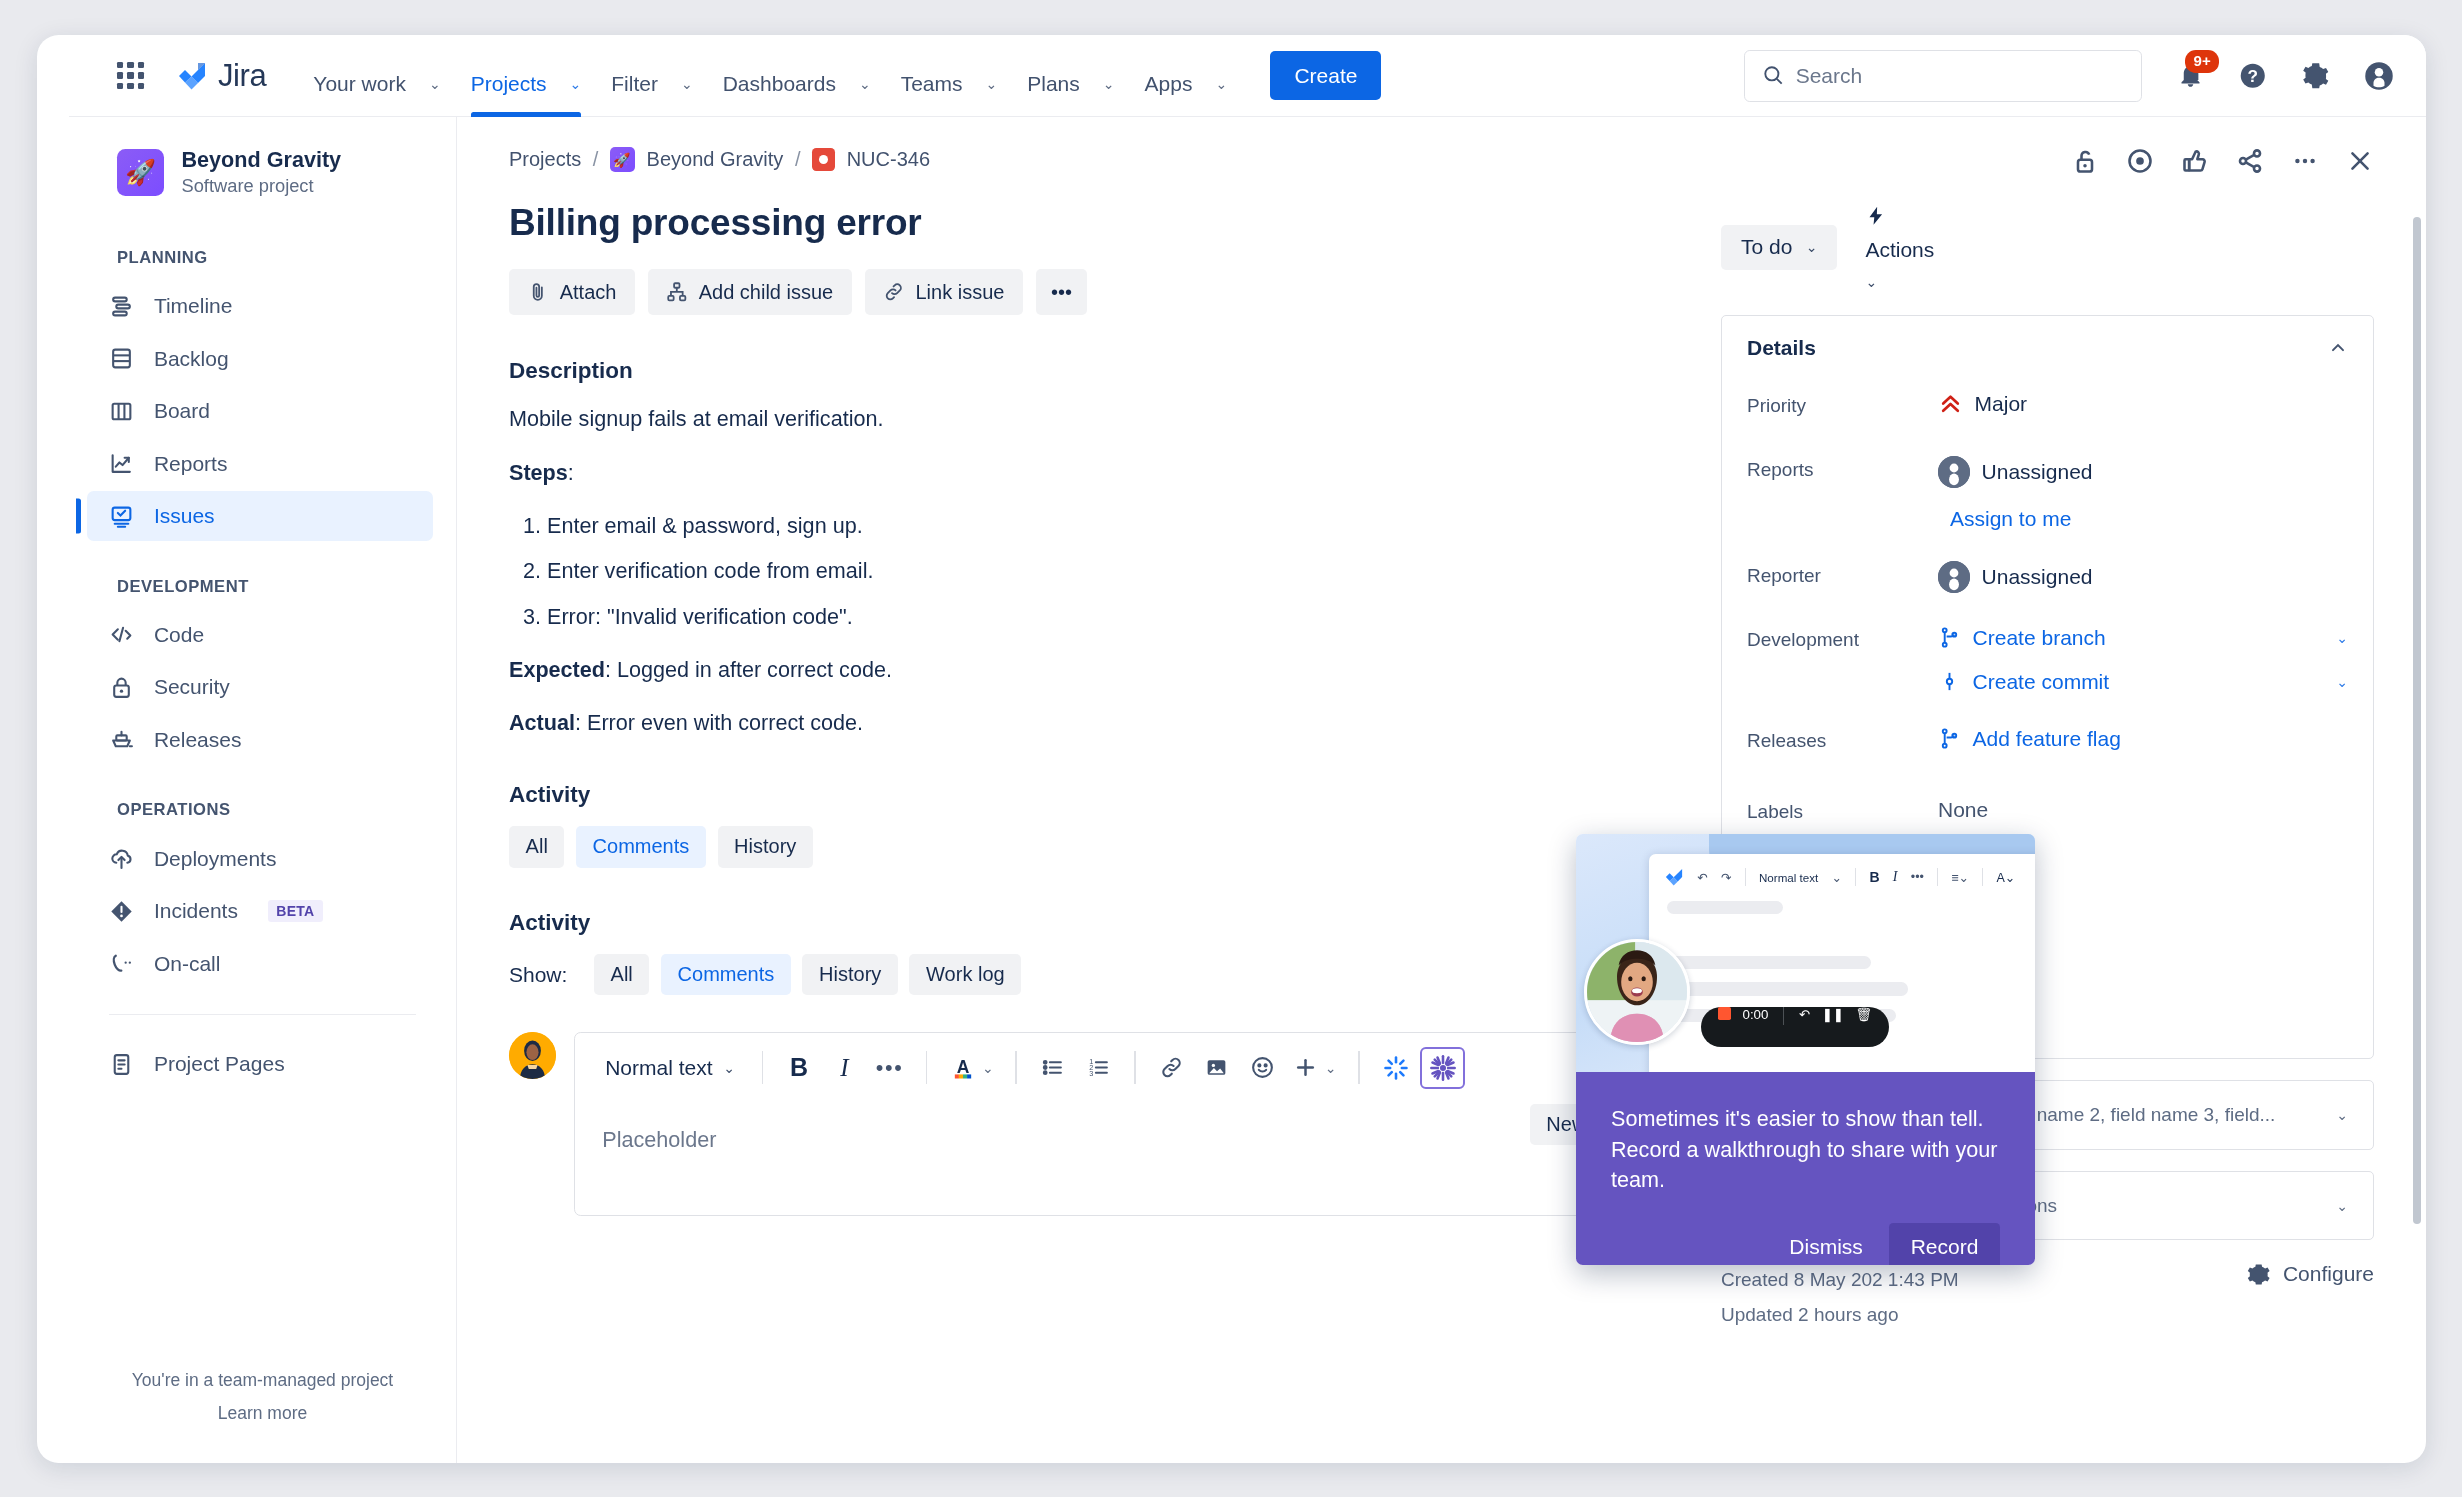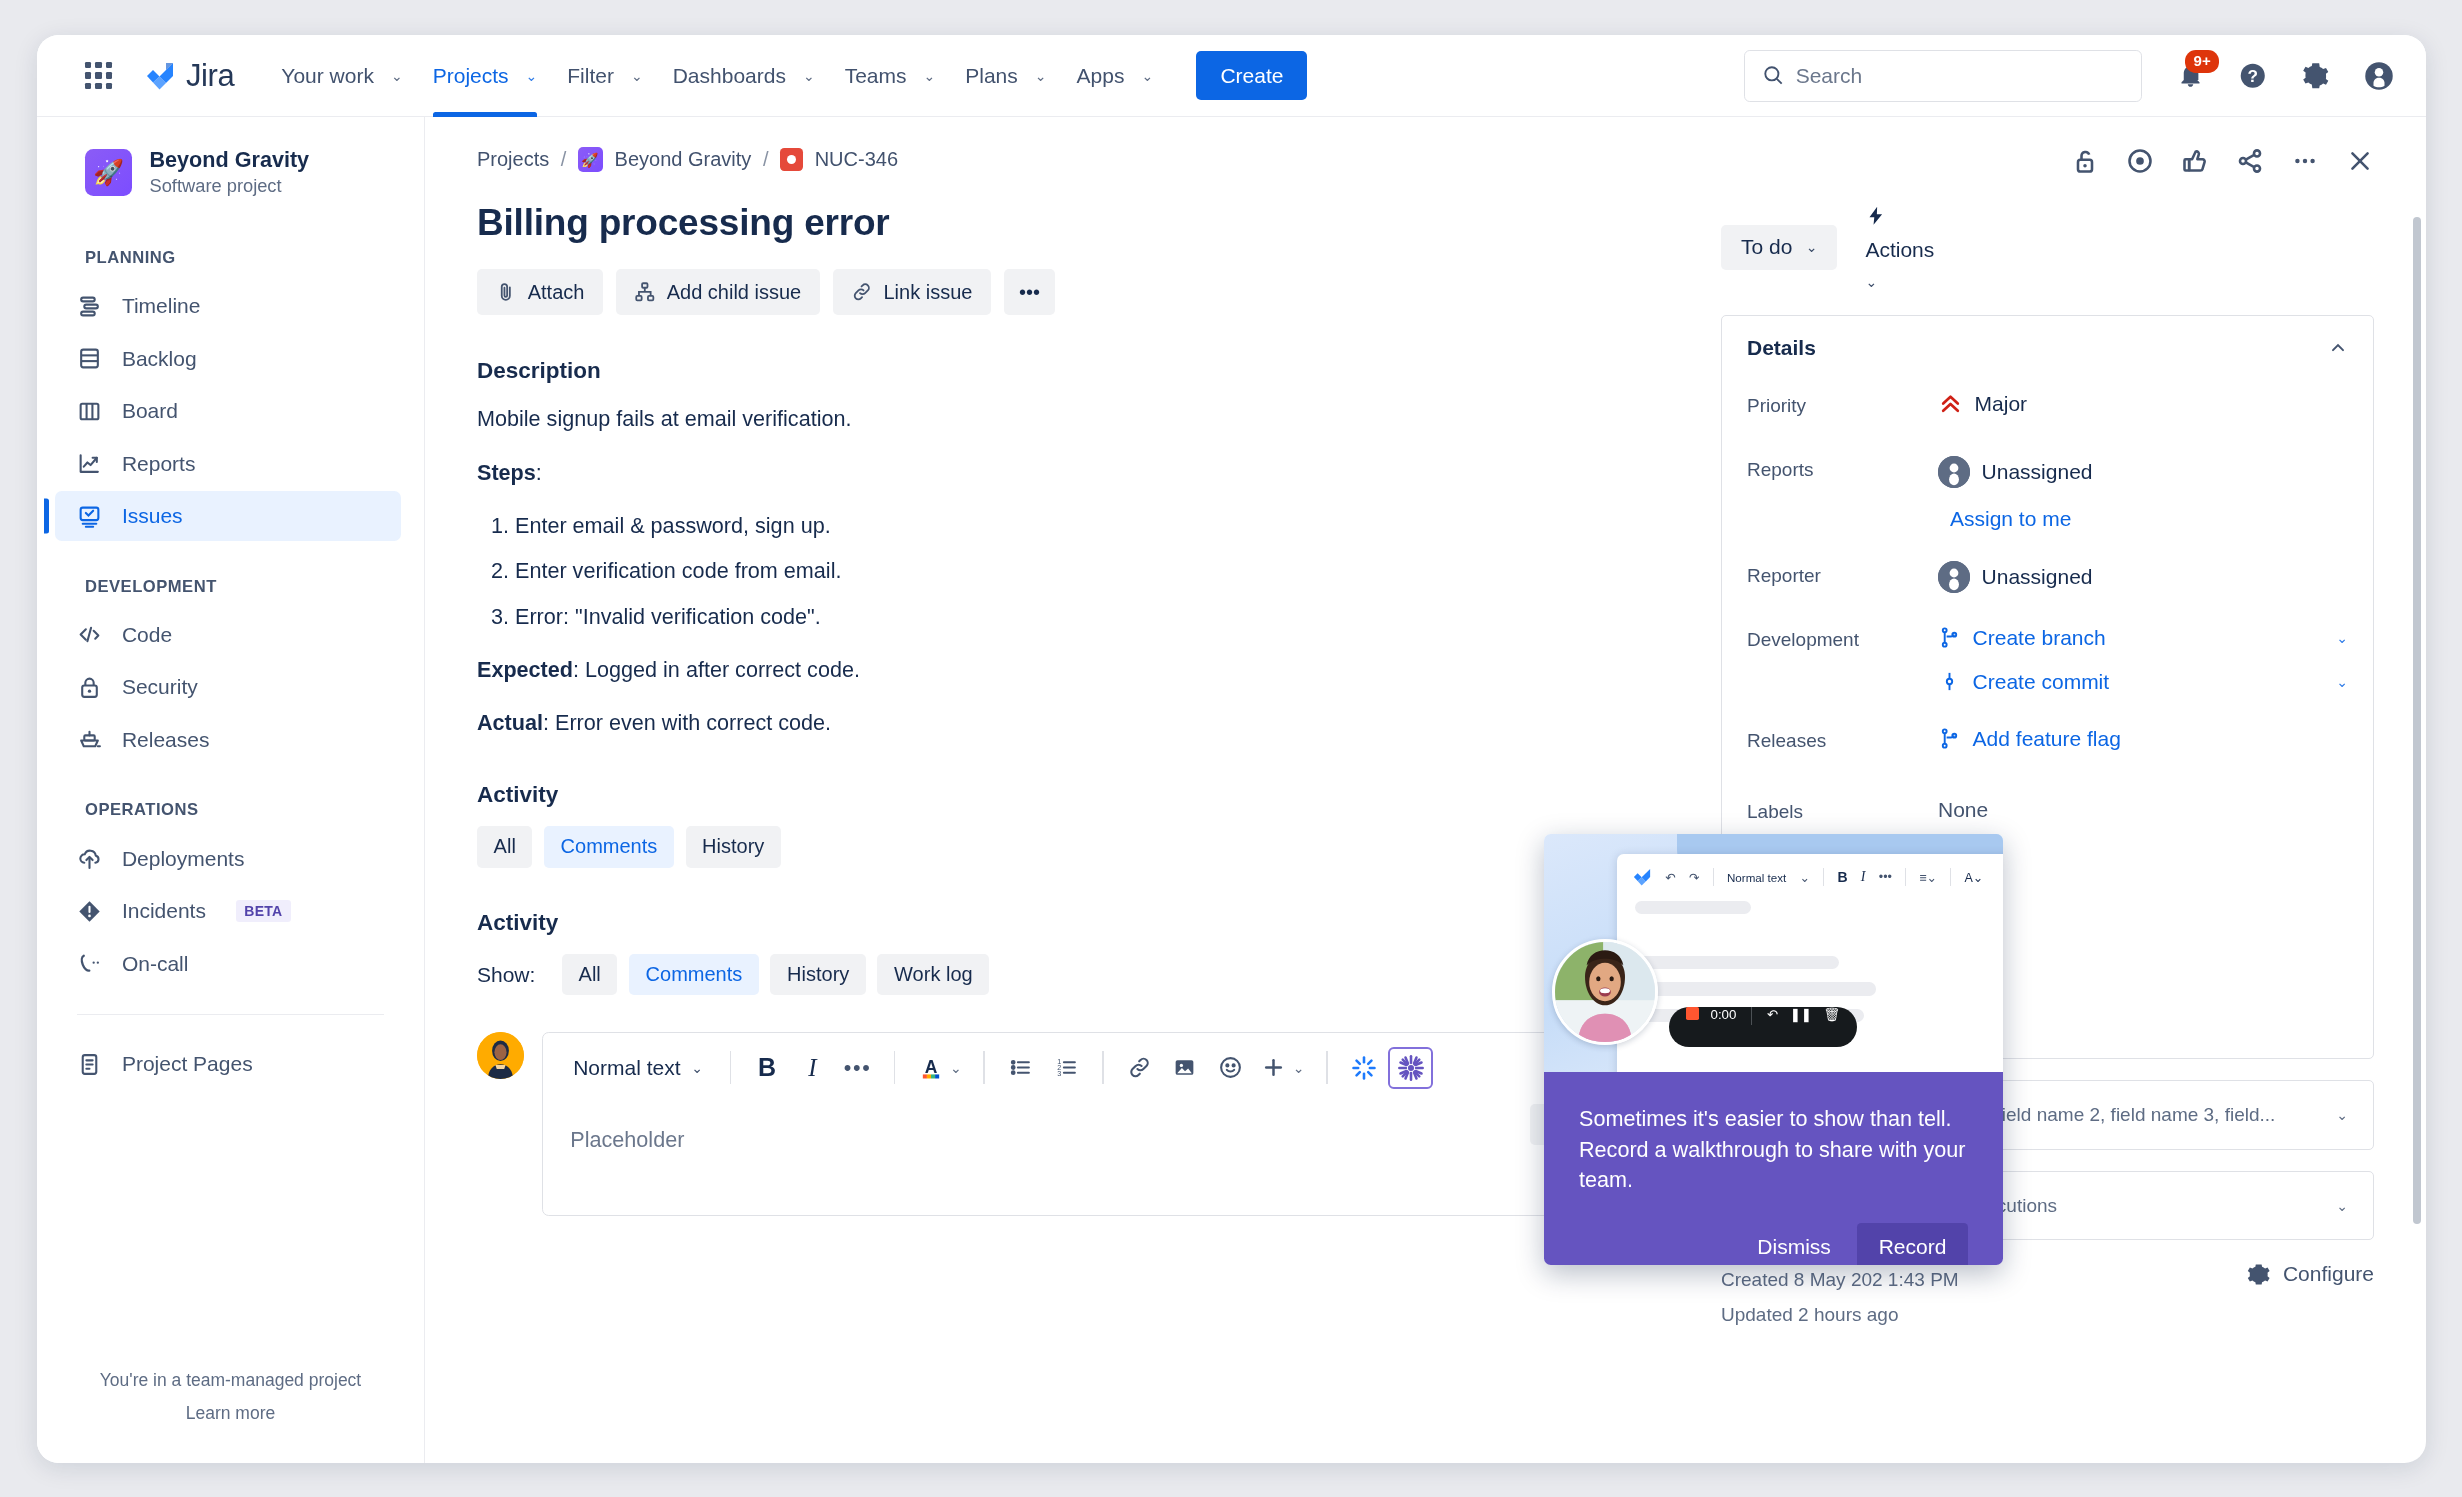--- a/index.html
+++ b/index.html
@@ -10,20 +10,21 @@
     overflow: hidden;
   }
   .app-window {
     position: absolute;
     left: 37px; top: 35px;
     width: 2389px; height: 1428px;
     background: #ffffff;
     border-radius: 21.6px;
     overflow: hidden;
     box-shadow: 0 5px 25px rgba(9,30,66,0.12);
+    padding-left: 32px;
   }
 
   
   .topnav {
     height: 82px;
     display: flex;
     align-items: center;
     padding: 0 32px 0 48px;
     background: #fff;
     border-bottom: 0.8px solid #ebecf0;
@@ -41,21 +42,21 @@
   .grid-icon i { background: #44546f; border-radius: 1.2px; display:block; }
   .jira-logo { display: flex; align-items: center; margin-right: 47px; cursor: pointer; }
   .jira-logo .mark { width: 32px; height: 32px; margin-right: 10px; }
   .jira-logo .word {
     font-size: 31px; color: #253858; letter-spacing: -0.4px;
     font-family: "Liberation Sans", sans-serif;
   }
   .nav-item {
     font-size: 21px; color: #42526e;
     padding: 8.3px 0; margin-right: 30px;
-    display: flex; align-items: center; gap: 17px;
+    display: flex; gap: 23px;
     cursor: pointer; position: relative; height: 82px; line-height: 82px;
   }
   .nav-item.active { color: #0c66e4; }
   .nav-item.active::after {
     content:""; position:absolute; left:0; right:0; bottom:0;
     height: 4.2px; background:#0c66e4; border-radius: 2.5px 2.5px 0 0;
   }
   .caret { font-size: 14px; opacity: .85; }
   .create-btn {
     background: #0c66e4; color: #fff;

